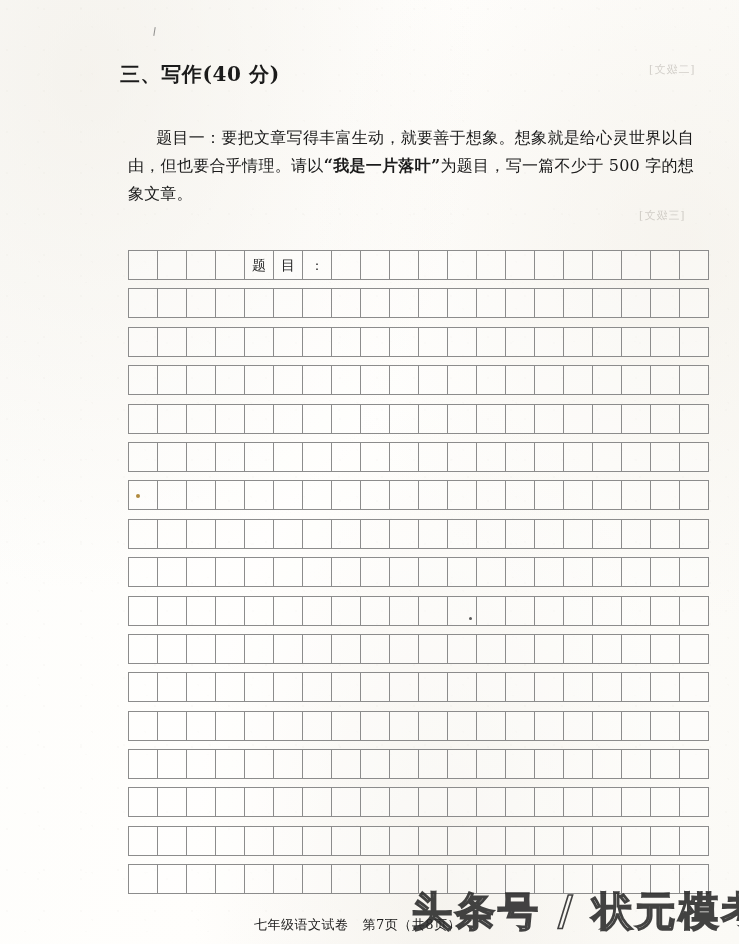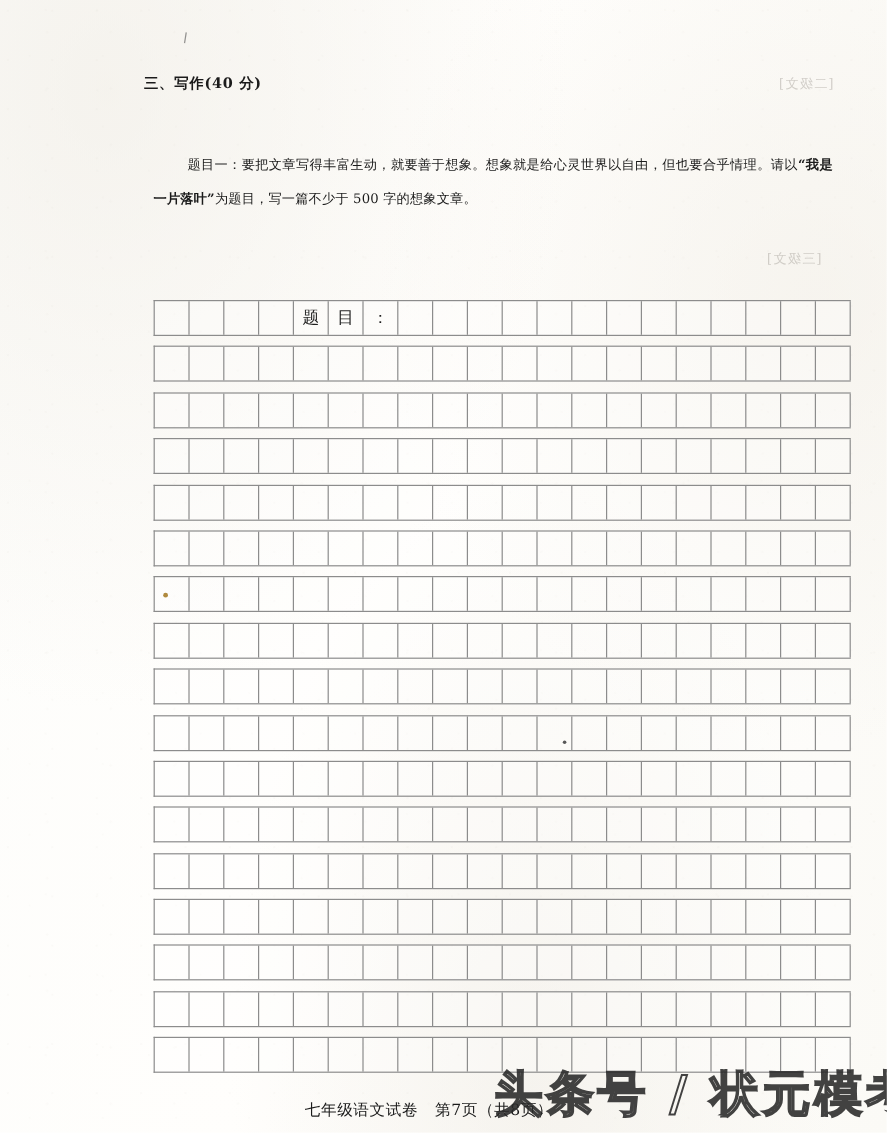--- a/index.html
+++ b/index.html
@@ -37,36 +37,36 @@
       radial-gradient(circle at 41% 79%, rgba(190,184,172,0.08) 0 1px, transparent 1px),
       radial-gradient(circle at 88% 12%, rgba(190,184,172,0.09) 0 1px, transparent 1px);
     background-size: 37px 41px, 53px 47px, 61px 59px, 43px 67px;
   }
 
   
   .section-head {
     position: absolute;
     left: 120px;
     top: 61px;
-    font-size: 12px;
+    font-size: 20px;
     font-weight: bold;
     letter-spacing: 0.6px;
   }
   .q-line {
     position: absolute;
     left: 120px;
     top: 92px;
     font-size: 14px;
     letter-spacing: 0.4px;
   }
   .para {
     position: absolute;
     left: 128px;
     width: 566px;
-    font-size: 11px;
+    font-size: 16px;
     line-height: 28px;
     letter-spacing: 0.15px;
     text-align: justify;
   }
   #para-1 { top: 124px; }
   #para-2 { top: 182px; }
   .indent { display: inline-block; width: 28px; }
   .bold-title { font-weight: bold; }
 
   

